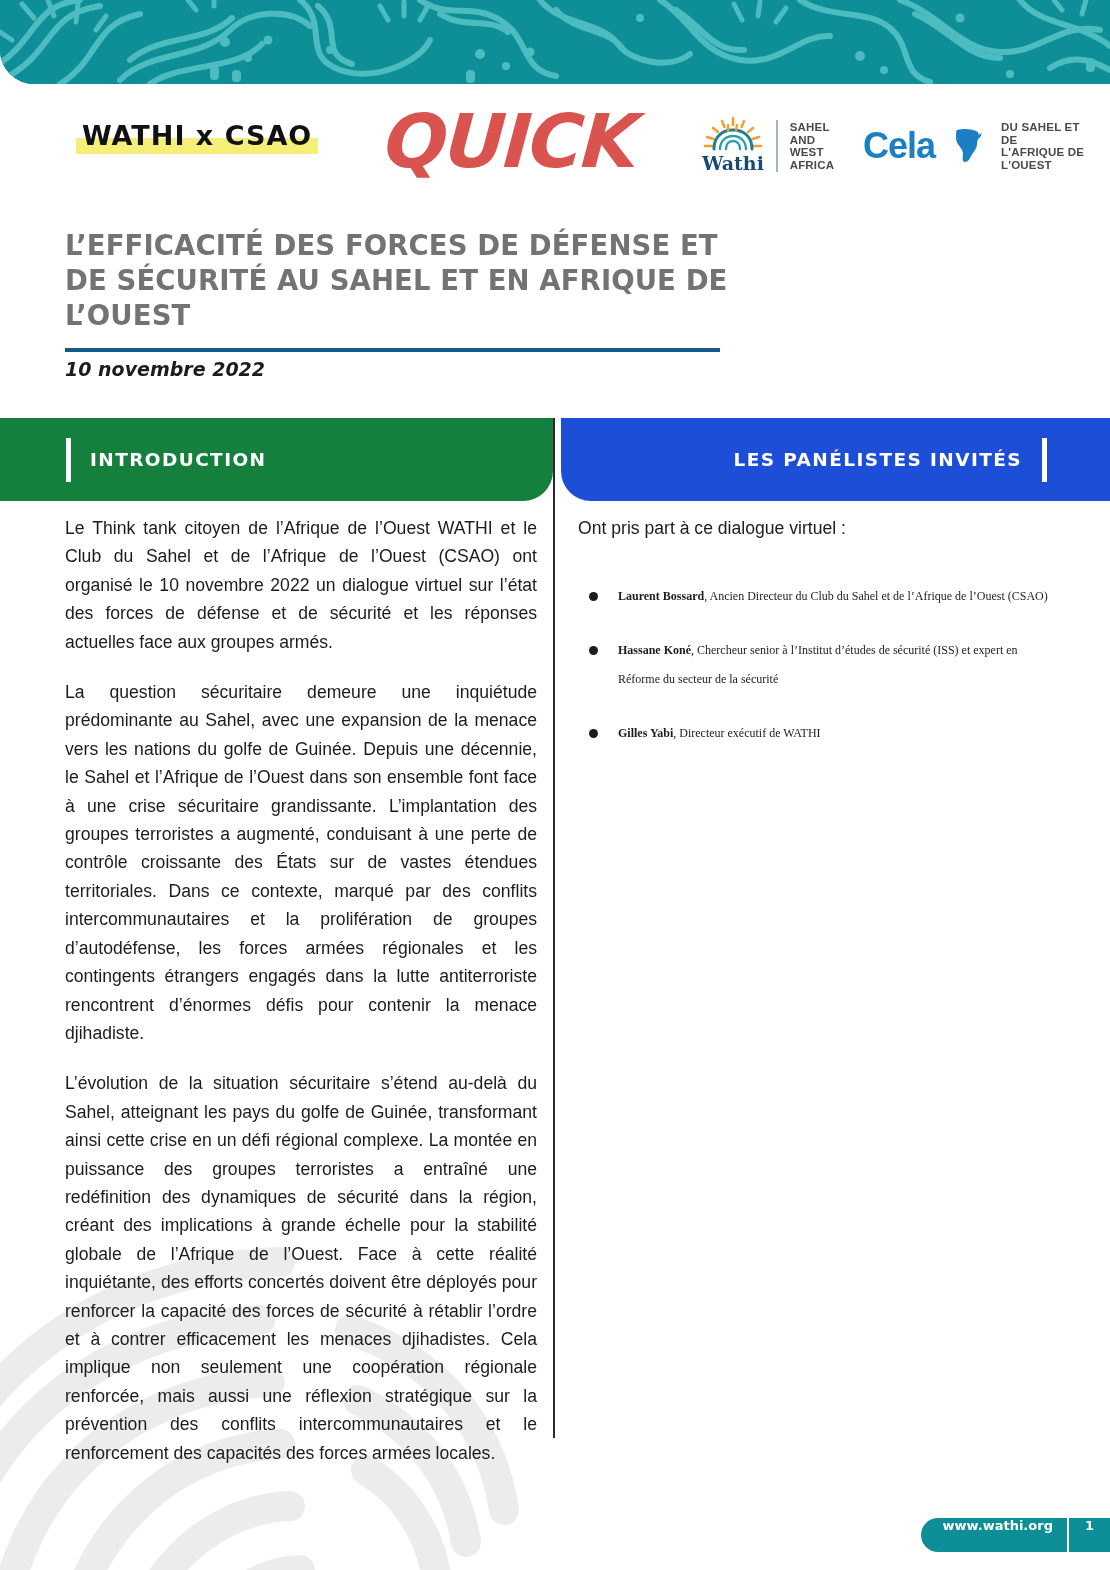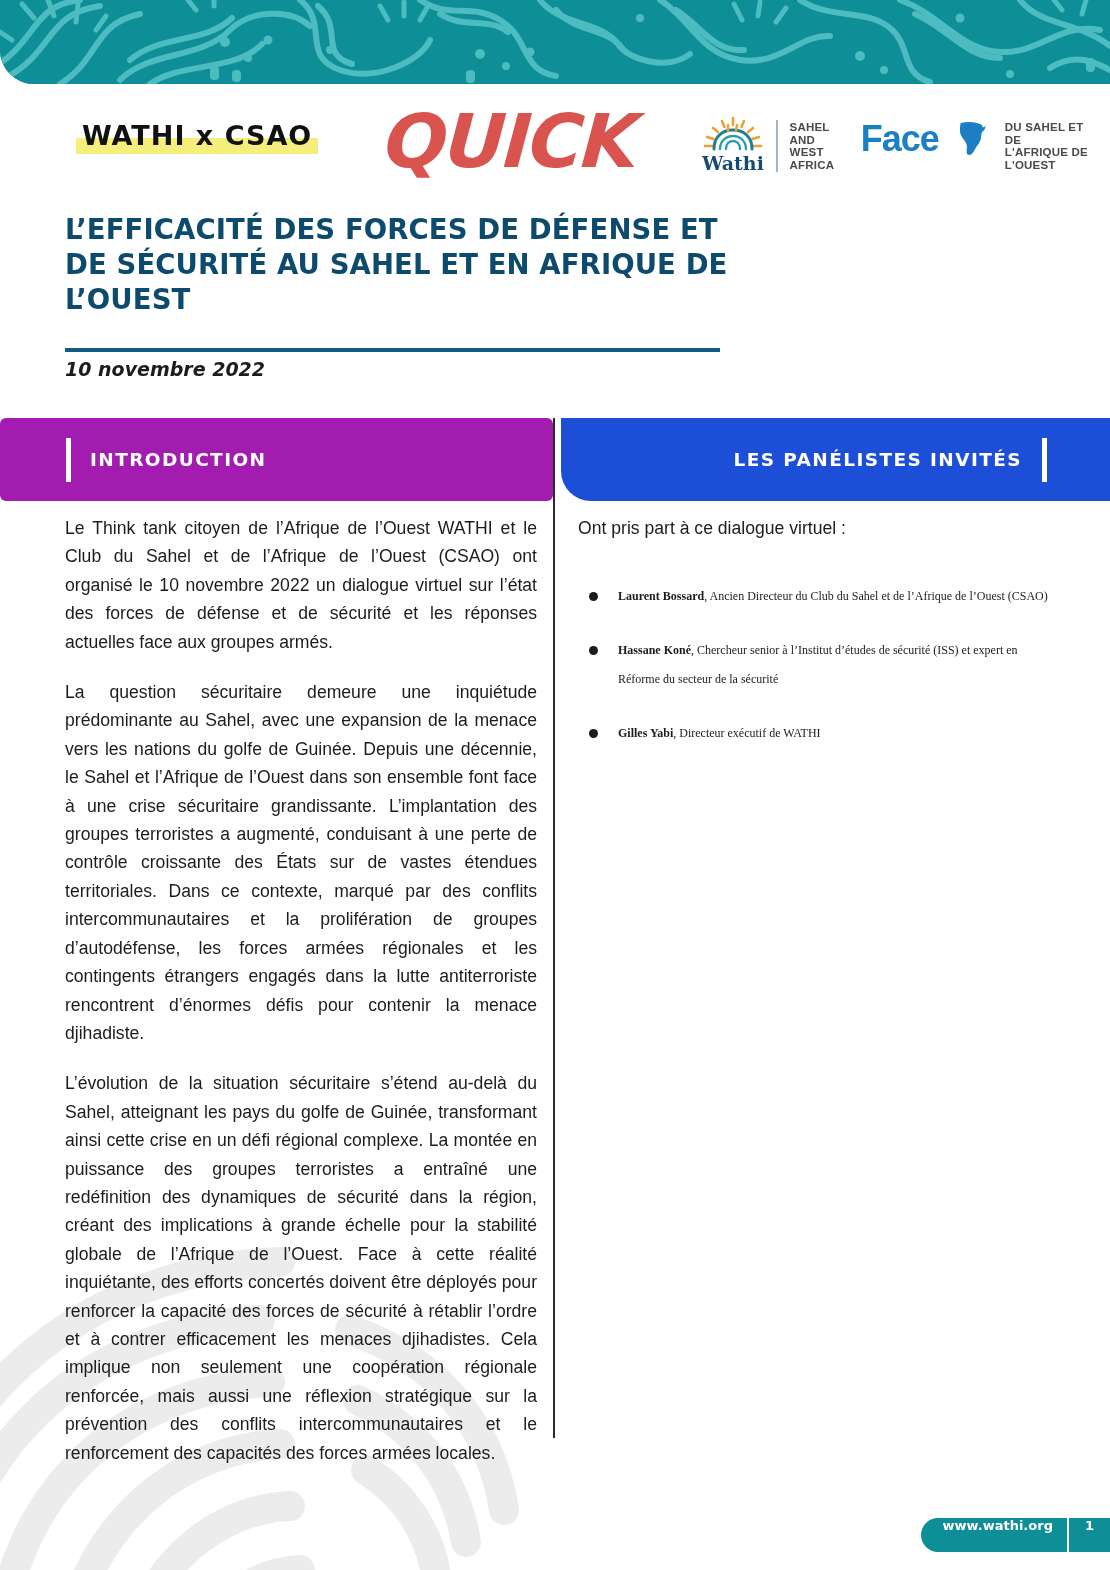--- a/index.html
+++ b/index.html
@@ -58,66 +58,65 @@
   .csao-logo {
     position:absolute; left:700px; top:20px;
     display:flex; align-items:center; gap:0;
     height:60px;
   }
   .wathi-mark { width:66px; height:60px; position:relative; }
   .wathi-mark svg { width:66px; height:60px; display:block; }
   .logo-sep {
     width:2px; height:52px; background:#9fb6c9; margin:0 12px 0 10px;
   }
-  .club-block { display:flex; gap:18px; }
+  .club-block { display:flex; align-items:center; gap:18px; }
   .club-left {
     font-family:"Liberation Sans", sans-serif;
     font-weight:bold; font-size:11.5px; line-height:12.5px;
     color:#4a4a4a; letter-spacing:0.2px; text-align:left;
   }
   .club-word {
     font-family:"Liberation Sans", sans-serif;
     font-weight:bold; font-size:36px; color:#1c7fc4;
     letter-spacing:-1px; line-height:36px;
   }
   .africa-ico { width:30px; height:36px; }
   .africa-ico svg { width:30px; height:36px; display:block; }
   .club-right {
     font-family:"Liberation Sans", sans-serif;
     font-weight:bold; font-size:11.5px; line-height:12.5px;
     color:#4a4a4a; letter-spacing:0.2px; text-align:left;
   }
 
   
   .doc-title {
-    position:absolute; left:65px; top:212px; width:690px;
+    position:absolute; left:65px; top:228px; width:690px;
     font-family:"DejaVu Sans", sans-serif;
     font-weight:bold; font-size:27.5px; line-height:35px;
-    color:#0c4a6e; letter-spacing:0.1px;
+    color:#737373; letter-spacing:0.1px;
   }
   .title-rule {
     position:absolute; left:65px; top:348px; width:655px; height:4px;
     background:#135a85;
   }
   .doc-date {
     position:absolute; left:65px; top:358px;
     font-family:"DejaVu Sans", sans-serif;
     font-weight:bold; font-style:italic; font-size:19px; color:#1c1c1c;
   }
 
   
   .bar {
     position:absolute; top:418px; height:83px;
     display:flex; align-items:center;
   }
   .bar-left {
-    left:0; width:553px; background:#a21caf;
+    left:0; width:553px; background:#15803d;
     border-bottom-right-radius:30px;
     justify-content:flex-start;
-    border-radius:6px;
   }
   .bar-right {
     left:561px; width:549px; background:#1d4ed8;
     border-bottom-left-radius:30px;
     justify-content:flex-end;
   }
   .bar-rule { width:5px; height:44px; background:#ffffff; }
   .bar-label {
     font-family:"DejaVu Sans", sans-serif;
     font-weight:bold; font-size:18.5px; letter-spacing:1.4px;
@@ -309,21 +308,21 @@
       </svg>
     </div>
 
     <div class="logo-sep"></div>
 
     <div class="club-block">
       <div class="club-left">
         <div>SAHEL AND</div>
         <div>WEST AFRICA</div>
       </div>
-      <div class="club-word">Face</div>
+      <div class="club-word">Cela</div>
       <div class="africa-ico">
         <svg viewBox="0 0 30 36">
           <path d="M4,2 C11,0 20,1 25,4 C27,9 24,12 24,16 C24,21 20,24 17,30 C15,34 12,35 10,33 C9,29 11,26 9,22 C7,18 3,15 3,10 C3,6 3,3 4,2 Z" fill="#1c7fc4"></path>
           <path d="M24,6 C26,7 28,6 29,4 C28,8 27,10 25,11 Z" fill="#1c7fc4"></path>
         </svg>
       </div>
       <div class="club-right">
         <div>DU SAHEL ET DE</div>
         <div>L'AFRIQUE DE L'OUEST</div>
       </div>

